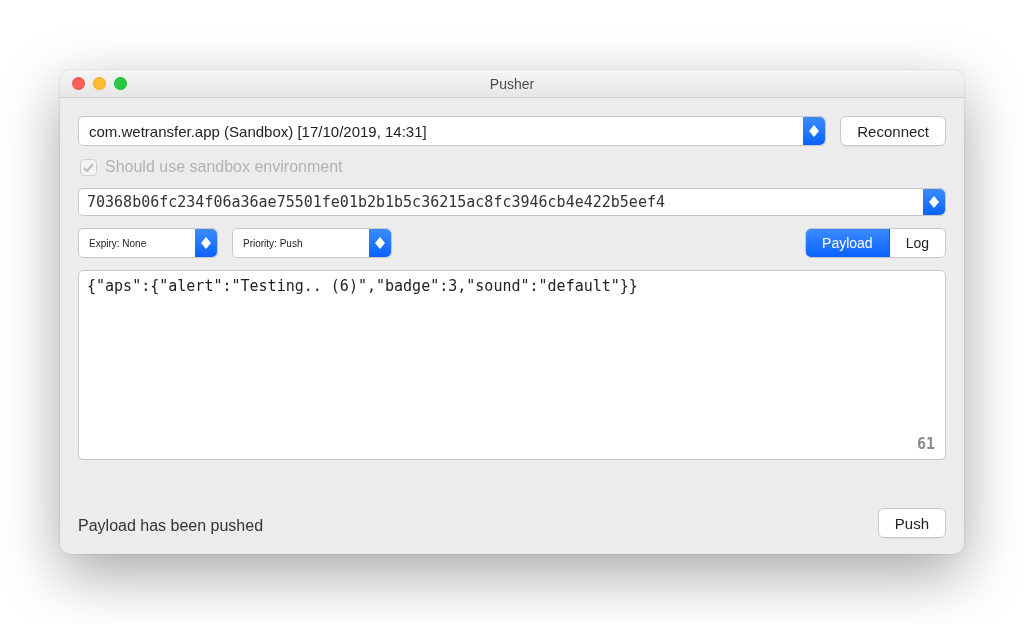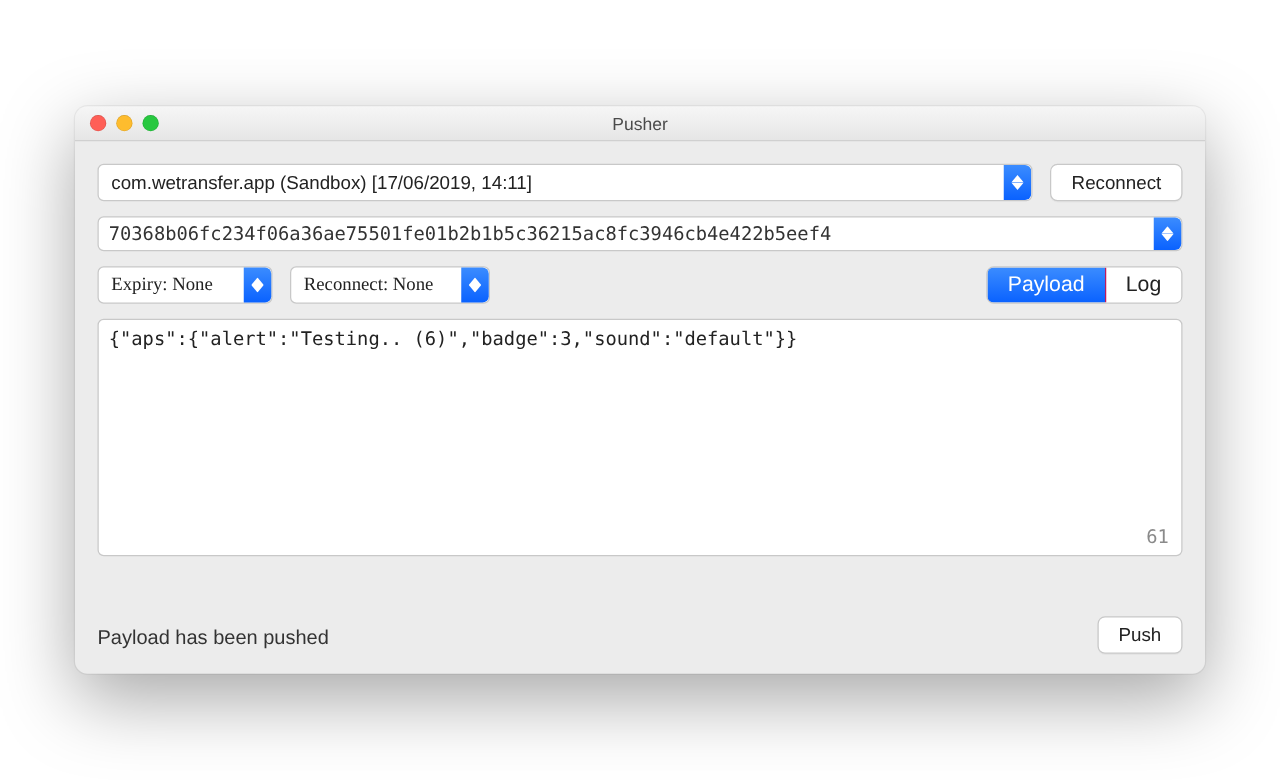--- a/index.html
+++ b/index.html
@@ -57,35 +57,35 @@
     .input {
       flex:1; height:28px; background:#fff; border:1px solid #c8c8c8; border-radius:5px;
       padding:0 0 0 8px; font-size:15px; font-family: Menlo, Consolas, monospace; color:#333;
       display:flex; align-items:center; position:relative;text-align:center;
     }
     .input .knob { position:absolute; right:0; top:0; height:100%; width:22px;
       background:linear-gradient(#3b8cff,#0a62ff);
       border-top-right-radius:5px; border-bottom-right-radius:5px;
       display:flex; flex-direction:column; align-items:center; justify-content:center;}
     .ssmall { width:140px; height:30px; background:#fff; border:1px solid #c8c8c8; border-radius:5px;
-      display:flex; align-items:center; padding-left:10px; font-size:15px; color:#222; position:relative;font-family:Liberation Serif, serif;}
+      display:flex; align-items:center; padding-left:10px; font-size:10px; color:#222; position:relative;}
     .ssmall .knob { position:absolute; right:0; top:0; height:100%; width:22px;
       background:linear-gradient(#3b8cff,#0a62ff);
       border-top-right-radius:5px; border-bottom-right-radius:5px;
       display:flex; flex-direction:column; align-items:center; justify-content:center;}
     .seg { margin-left:auto; display:flex; height:30px; border-radius:6px; overflow:hidden; border:1px solid #c8c8c8;}
-    .seg .segbtn { padding:0 16px; display:flex; align-items:center; font-size:17px; background:#fff; color:#222;}
+    .seg .segbtn { padding:0 16px; display:flex; align-items:center; font-size:14px; background:#fff; color:#222;}
     .seg .active { background:linear-gradient(#3b8cff,#0a62ff); color:#fff; }
     .seg .segbtn + .segbtn { border-left:1px solid #be185d;}
     .textarea {
       width:100%; height:190px; background:#fff; border:1px solid #c8c8c8; border-radius:5px;
       padding:6px 8px; font-family: Menlo, Consolas, monospace; font-size:15px; color:#222;
       position:relative;
     }
-    .counter { position:absolute; right:10px; bottom:6px; color:#8a8a8a; font-size:15px;}
+    .counter { position:absolute; right:10px; bottom:6px; color:#8a8a8a; font-size:15px;font-weight:bold;}
     .footer { display:flex; align-items:center; }
     .status { font-size:16px; color:#333;margin-top:41px; }
     .pushbtn { margin-left:auto;margin-top:36px;}
   </style>
 </head>
 <body>
 
 <div class="window">
   <div class="titlebar">
     <div class="traffic">
@@ -93,35 +93,43 @@
       <div class="tl yellow"></div>
       <div class="tl green"></div>
     </div>
     <div class="title">Pusher</div>
   </div>
 
   <div class="content">
 
     <div class="row">
       <div class="select">
-        <span>com.wetransfer.app (Sandbox)  [17/06/2019, 14:11]</span>
+        <span>com.wetransfer.app (Sandbox)  [17/10/2019, 14:31]</span>
         <div class="knob">
           <svg width="10" height="6">
               <polygon points="5,0 10,6 0,6" fill="#fff"></polygon>
             </svg>
           <svg width="10" height="6">
               <polygon points="0,0 10,0 5,6" fill="#fff"></polygon>
             </svg>
         </div>
       </div>
       <div class="btn">
         <span>Reconnect</span>
       </div>
     </div>
 
+    <div class="cbrow">
+      <div class="checkbox">
+        <svg width="11" height="11">
+            <polyline points="1,6 4,9 10,2" fill="none" stroke="#bfbfbf" stroke-width="2"></polyline>
+          </svg>
+      </div>
+      <span>Should use sandbox environment</span>
+    </div>
 
     <div class="row">
       <div class="input">
         <span>70368b06fc234f06a36ae75501fe01b2b1b5c36215ac8fc3946cb4e422b5eef4</span>
         <div class="knob">
           <svg width="10" height="6">
               <polygon points="5,0 10,6 0,6" fill="#fff"></polygon>
             </svg>
           <svg width="10" height="6">
               <polygon points="0,0 10,0 5,6" fill="#fff"></polygon>
@@ -136,21 +144,21 @@
         <div class="knob">
           <svg width="10" height="6">
               <polygon points="5,0 10,6 0,6" fill="#fff"></polygon>
             </svg>
           <svg width="10" height="6">
               <polygon points="0,0 10,0 5,6" fill="#fff"></polygon>
             </svg>
         </div>
       </div>
       <div class="ssmall" style="width:160px">
-        <span>Reconnect: None</span>
+        <span>Priority: Push</span>
         <div class="knob">
           <svg width="10" height="6">
               <polygon points="5,0 10,6 0,6" fill="#fff"></polygon>
             </svg>
           <svg width="10" height="6">
               <polygon points="0,0 10,0 5,6" fill="#fff"></polygon>
             </svg>
         </div>
       </div>
       <div class="seg">

